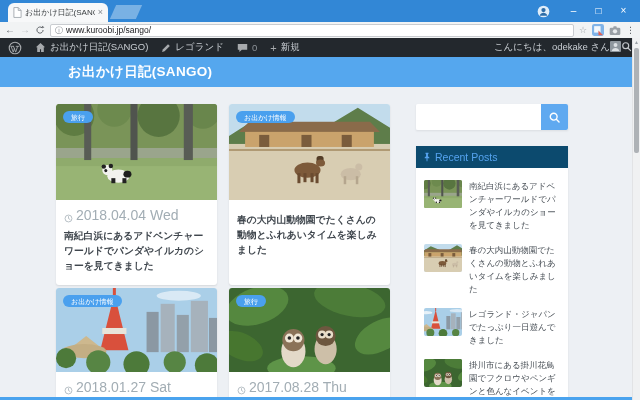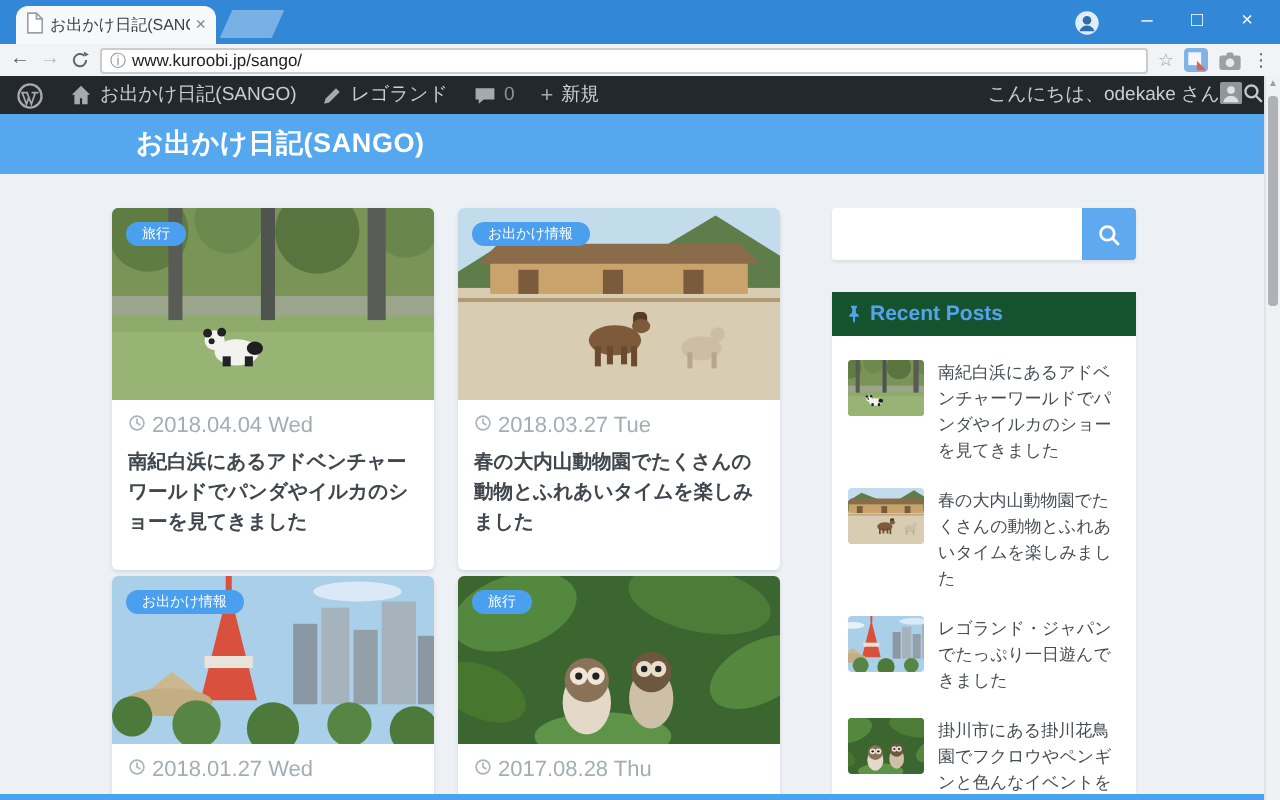--- a/index.html
+++ b/index.html
@@ -38,30 +38,30 @@
               display:flex;align-items:center;padding-left:68px;font-size:13.5px;font-weight:bold;letter-spacing:.3px}
 
   
   .card{position:absolute;width:161px;background:#fff;border-radius:3px;box-shadow:0 1px 2px rgba(0,0,0,.1);overflow:hidden}
   .card-img{height:96px;position:relative;overflow:hidden}
   .card.short .card-img{height:84px}
   .card-img svg{display:block}
   .badge{position:absolute;top:7px;left:7px;background:#4aa0ee;color:#fff;font-size:7px;
          padding:2.5px 8px;border-radius:9px;line-height:1}
   .card-body{padding:7px 8px 14px}
-  .card-date{display:flex;align-items:flex-start;gap:3px;font-size:11px;color:#a2adb4}
+  .card-date{display:flex;align-items:flex-end;gap:3px;font-size:14px;color:#a2adb4}
   .card-title{margin-top:5px;font-size:9.8px;line-height:15px;color:#40474e;font-weight:bold}
 
   
   .search{position:absolute;left:416px;top:104px;width:152px;height:26px;display:flex;box-shadow:0 1px 2px rgba(0,0,0,.08)}
   .search-input{flex:1;min-width:0;border:0;outline:0;background:#fff;border-radius:2px 0 0 2px;font-size:10px;padding:0 6px}
   .search-btn{width:27px;border:0;background:#5fa9f0;border-radius:0 2px 2px 0;display:flex;align-items:center;justify-content:center;cursor:pointer}
 
   .recent{position:absolute;left:416px;top:146px;width:152px;height:260px;background:#fff;box-shadow:0 1px 2px rgba(0,0,0,.08)}
-  .recent-header{height:22px;background:#14532d;color:#55a3ef;font-size:10.5px;font-weight:bold;
+  .recent-header{height:22px;background:#0c4a6e;color:#55a3ef;font-size:10.5px;font-weight:normal;
                  display:flex;align-items:center;gap:3px;padding:0 6px}
   .recent-list{padding:12px 6px 0 8px}
   .ritem{display:flex;gap:7px;margin-bottom:12px;cursor:pointer}
   .rthumb{width:38px;height:28px;flex:none;border-radius:2px;overflow:hidden}
   .rtext{font-size:8.5px;line-height:13px;color:#464d54;font-weight:500}
 
   .bottombar{position:absolute;left:0;top:397px;width:633px;height:3px;background:#4aa3ee;z-index:6}
 
   
   .scrollbar{position:absolute;right:0;top:38px;width:7px;bottom:0;background:#f0f1f2;border-left:1px solid #e2e3e5;z-index:7}
@@ -242,29 +242,20 @@
         <rect x="87" y="52" width="7" height="8" rx="2.5" fill="#533d27"></rect>
         <ellipse cx="91" cy="59" rx="4.5" ry="3.5" fill="#7d5a3a"></ellipse>
         <ellipse cx="121" cy="70" rx="10" ry="6" fill="#cbbda6"></ellipse>
         <rect x="114" y="72" width="2.5" height="8" fill="#b5a68e"></rect>
         <rect x="126" y="72" width="2.5" height="8" fill="#b5a68e"></rect>
         <circle cx="129" cy="63" r="3.5" fill="#cbbda6"></circle>
       </svg>
     </div>
   <span class="badge">お出かけ情報</span>
   <div class="card-body">
-    <div class="card-date">
-      <span style="display:flex">
-          <svg viewBox="0 0 12 12" width="9" height="9">
-            <circle cx="6" cy="6" r="4.6" fill="none" stroke="#aab4bb" stroke-width="1.1"></circle>
-            <path d="M6 3.4V6l1.9 1.2" fill="none" stroke="#aab4bb" stroke-width="1.1" stroke-linecap="round"></path>
-          </svg>
-        </span>
-      <span>2018.03.27 Tue</span>
-    </div>
     <div class="card-title">春の大内山動物園でたくさんの動物とふれあいタイムを楽しみました</div>
   </div>
 </div>
 
 <div class="card short" style="left:56px;top:288px;height:140px">
   <div class="card-img">
       <svg viewBox="0 0 160 84" preserveAspectRatio="xMidYMid slice" width="100%" height="100%" style="display:block">
         <rect width="160" height="84" fill="#aacfe8"></rect>
         <ellipse cx="30" cy="14" rx="18" ry="5" fill="#fff" opacity=".7"></ellipse>
         <ellipse cx="122" cy="8" rx="22" ry="5" fill="#fff" opacity=".55"></ellipse>
@@ -287,21 +278,21 @@
     </div>
   <span class="badge">お出かけ情報</span>
   <div class="card-body">
     <div class="card-date">
       <span style="display:flex">
           <svg viewBox="0 0 12 12" width="9" height="9">
             <circle cx="6" cy="6" r="4.6" fill="none" stroke="#aab4bb" stroke-width="1.1"></circle>
             <path d="M6 3.4V6l1.9 1.2" fill="none" stroke="#aab4bb" stroke-width="1.1" stroke-linecap="round"></path>
           </svg>
         </span>
-      <span>2018.01.27 Wed</span>
+      <span>2018.01.27 Sat</span>
     </div>
     <div class="card-title">レゴランド・ジャパンでたっぷり一日遊んできました</div>
   </div>
 </div>
 
 <div class="card short" style="left:229px;top:288px;height:140px">
   <div class="card-img">
       <svg viewBox="0 0 160 84" preserveAspectRatio="xMidYMid slice" width="100%" height="100%" style="display:block">
         <rect width="160" height="84" fill="#3c6630"></rect>
         <ellipse cx="28" cy="18" rx="32" ry="18" fill="#55883f" transform="rotate(-18 28 18)"></ellipse>

